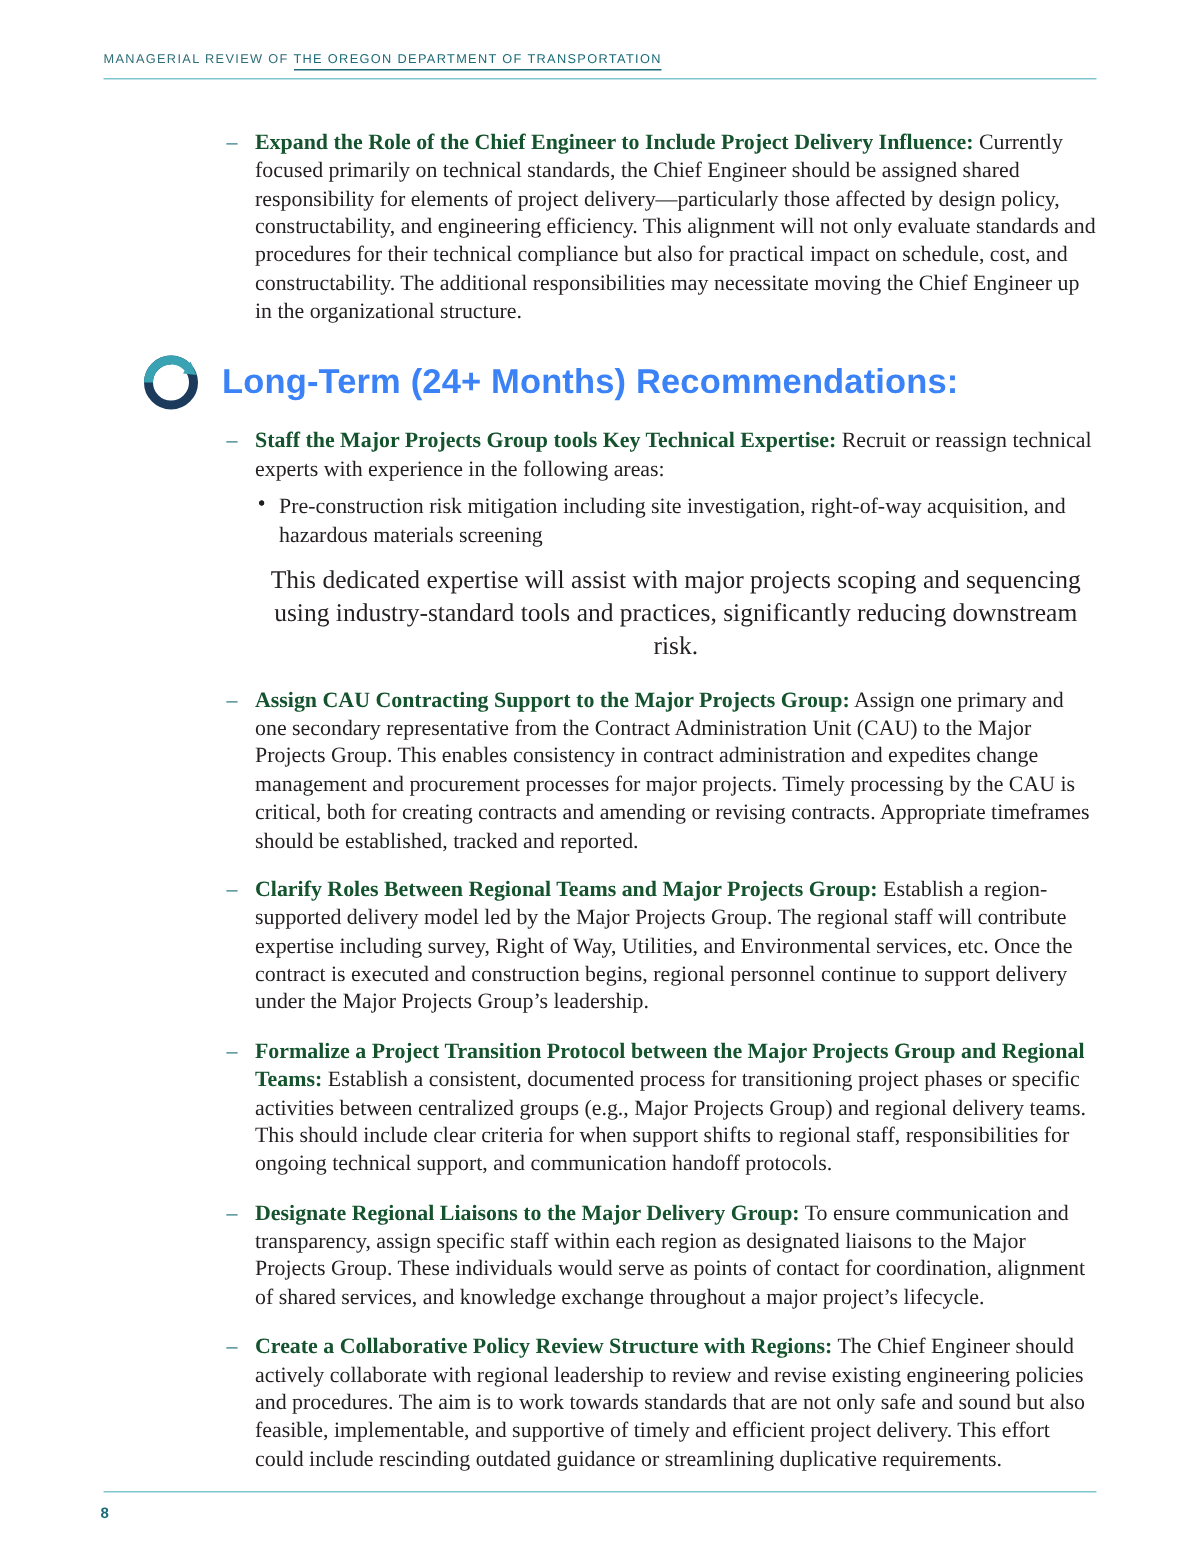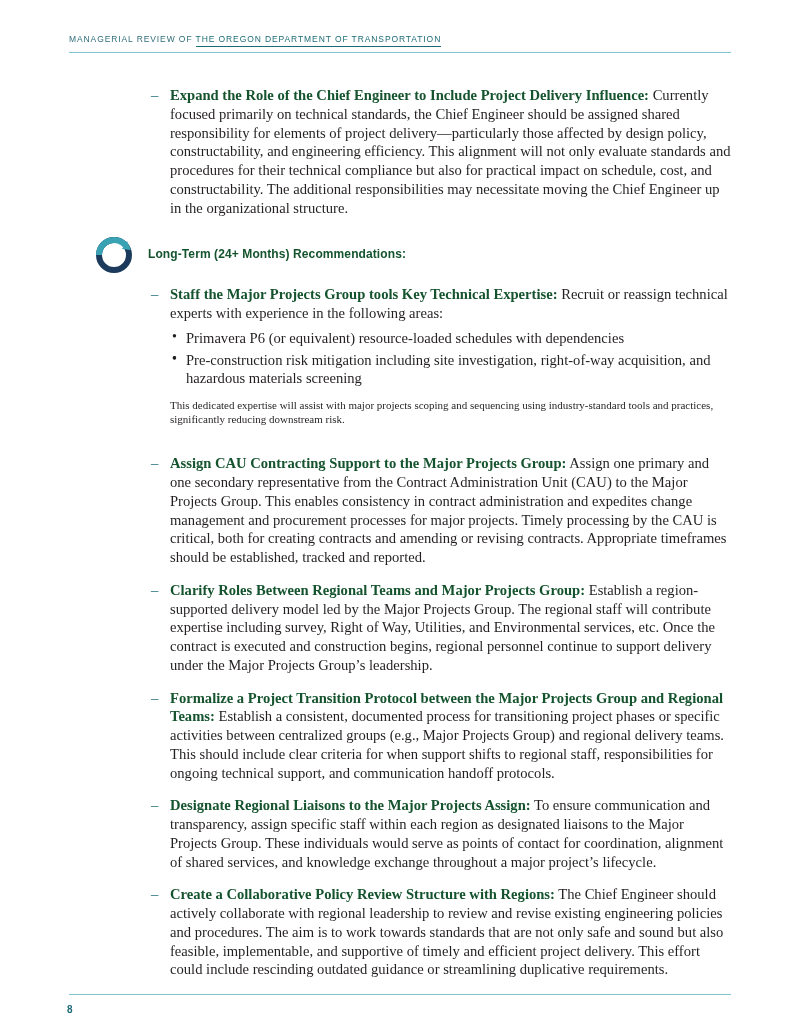--- a/index.html
+++ b/index.html
@@ -105,22 +105,22 @@
   
   .section-head {
     position: relative;
     margin-top: 22px;
     margin-bottom: 16px;
     height: 30px;
   }
   .section-head .title {
     font-family: "Liberation Sans", sans-serif;
     font-weight: bold;
-    font-size: 12px;
-    color: #14532d;
+    font-size: 23px;
+    color: #3b82f6;
     letter-spacing: 0.1px;
     line-height: 30px;
   }
   .refresh-icon {
     position: absolute;
     left: -54px;
     top: -4px;
     width: 40px;
     height: 40px;
   }
@@ -141,24 +141,25 @@
   .round-list li .dot {
     position: absolute;
     left: 24px;
     top: -1px;
     font-size: 14px;
     color: #231f20;
   }
 
   .para-indent {
     padding-left: 22px;
-    font-size: 11px;
+    font-size: 17px;
     line-height: 1.285;
     margin-top: 10px;
-    margin-bottom: 28px;
+    margin-bottom: 16px;
+    text-align: center;
   }
 </style>
 </head>
 <body>
 
 <div class="page">
 
   <div class="header">
     <div class="header-line"><span class="plain">MANAGERIAL REVIEW OF </span><span class="underlined">THE OREGON DEPARTMENT OF TRANSPORTATION</span></div>
   </div>
@@ -179,21 +180,21 @@
         <path d="M33 6 L37 15 L28 14 Z" fill="#39a3b3"></path>
       </svg>
       <span class="title">Long-Term (24+ Months) Recommendations:</span>
     </div>
 
     <div class="dash-item" style="margin-bottom:2px;">
       <span class="dash">–</span>
       <span class="lead">Staff the Major Projects Group tools Key Technical Expertise:</span><span> Recruit or reassign technical experts with experience in the following areas:</span>
     </div>
     <ul class="round-list">
-      <li><span class="dot">•</span><span>Primavera P6 (or equivalent) resource-loaded schedules with dependencies</span></li>
+      <li><span class="dot">•</span></li>
       <li><span class="dot">•</span></li>
       <li><span class="dot">•</span><span>Pre-construction risk mitigation including site investigation, right-of-way acquisition, and hazardous materials screening</span></li>
     </ul>
     <div class="para-indent">This dedicated expertise will assist with major projects scoping and sequencing using industry-standard tools and practices, significantly reducing downstream risk.</div>
 
     <div class="dash-item">
       <span class="dash">–</span>
       <span class="lead">Assign CAU Contracting Support to the Major Projects Group:</span><span> Assign one primary and one secondary representative from the Contract Administration Unit (CAU) to the Major Projects Group. This enables consistency in contract administration and expedites change management and procurement processes for major projects. Timely processing by the CAU is critical, both for creating contracts and amending or revising contracts. Appropriate timeframes should be established, tracked and reported.</span>
     </div>
 
@@ -202,21 +203,21 @@
       <span class="lead">Clarify Roles Between Regional Teams and Major Projects Group:</span><span> Establish a region-supported delivery model led by the Major Projects Group. The regional staff will contribute expertise including survey, Right of Way, Utilities, and Environmental services, etc. Once the contract is executed and construction begins, regional personnel continue to support delivery under the Major Projects Group’s leadership.</span>
     </div>
 
     <div class="dash-item">
       <span class="dash">–</span>
       <span class="lead">Formalize a Project Transition Protocol between the Major Projects Group and Regional Teams:</span><span> Establish a consistent, documented process for transitioning project phases or specific activities between centralized groups (e.g., Major Projects Group) and regional delivery teams. This should include clear criteria for when support shifts to regional staff, responsibilities for ongoing technical support, and communication handoff protocols.</span>
     </div>
 
     <div class="dash-item">
       <span class="dash">–</span>
-      <span class="lead">Designate Regional Liaisons to the Major Projects Assign:</span><span> To ensure communication and transparency, assign specific staff within each region as designated liaisons to the Major Projects Group. These individuals would serve as points of contact for coordination, alignment of shared services, and knowledge exchange throughout a major project’s lifecycle.</span>
+      <span class="lead">Designate Regional Liaisons to the Major Delivery Group:</span><span> To ensure communication and transparency, assign specific staff within each region as designated liaisons to the Major Projects Group. These individuals would serve as points of contact for coordination, alignment of shared services, and knowledge exchange throughout a major project’s lifecycle.</span>
     </div>
 
     <div class="dash-item">
       <span class="dash">–</span>
       <span class="lead">Create a Collaborative Policy Review Structure with Regions:</span><span> The Chief Engineer should actively collaborate with regional leadership to review and revise existing engineering policies and procedures. The aim is to work towards standards that are not only safe and sound but also feasible, implementable, and supportive of timely and efficient project delivery. This effort could include rescinding outdated guidance or streamlining duplicative requirements.</span>
     </div>
 
   </div>
 
   <div class="footer-rule"></div>

